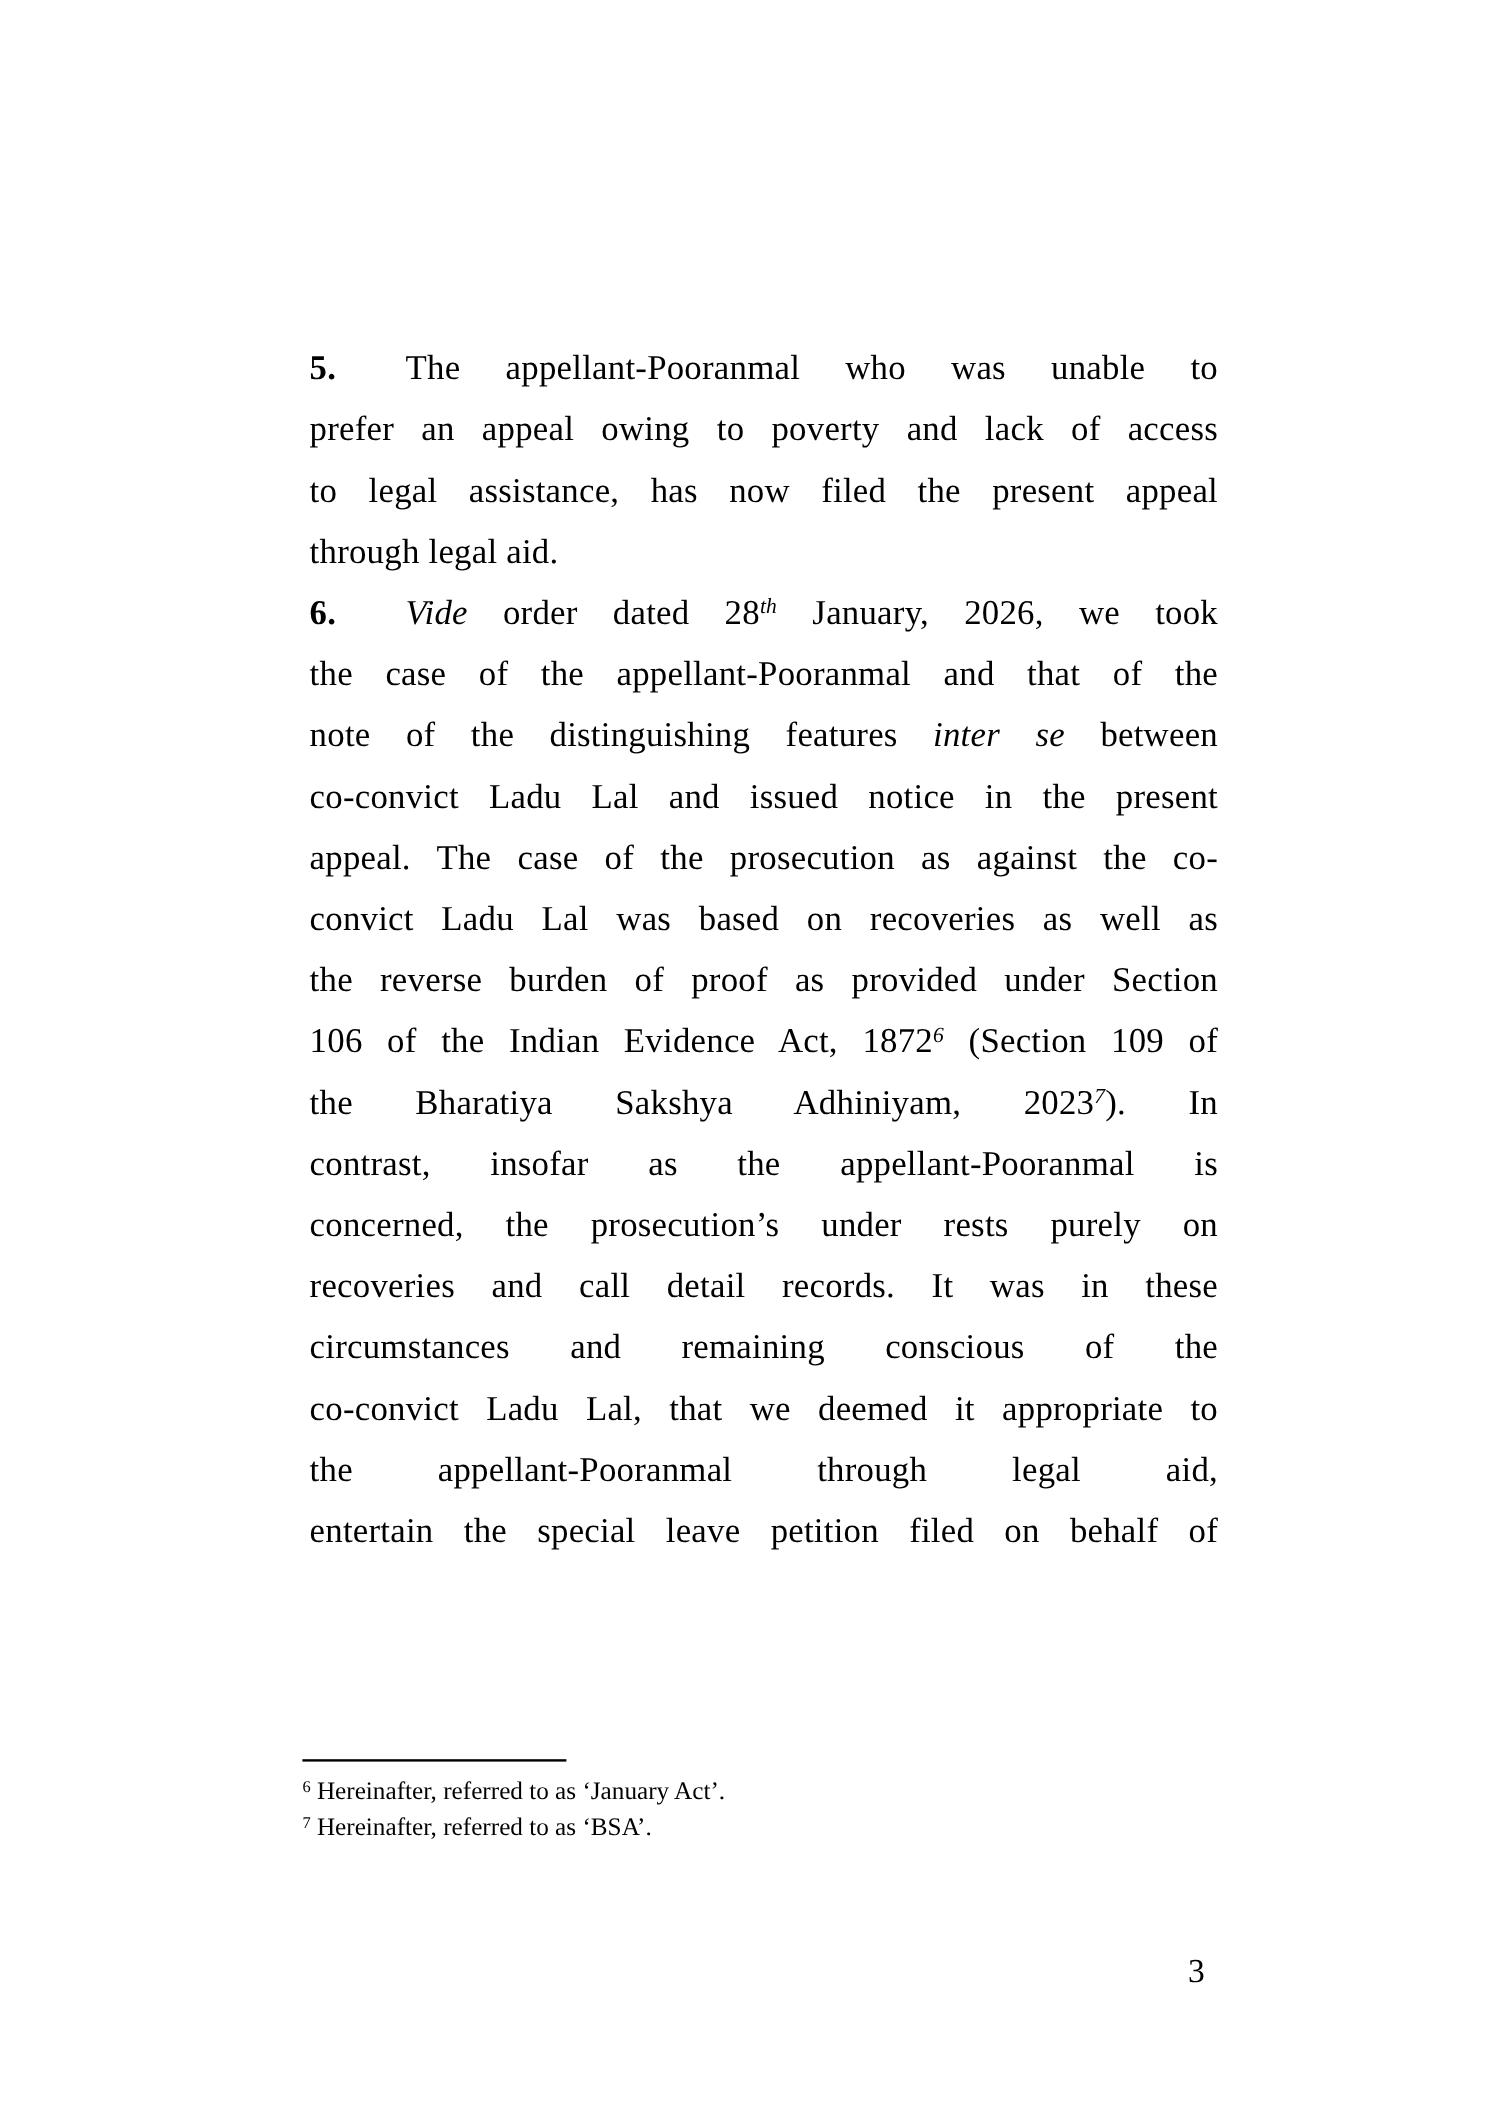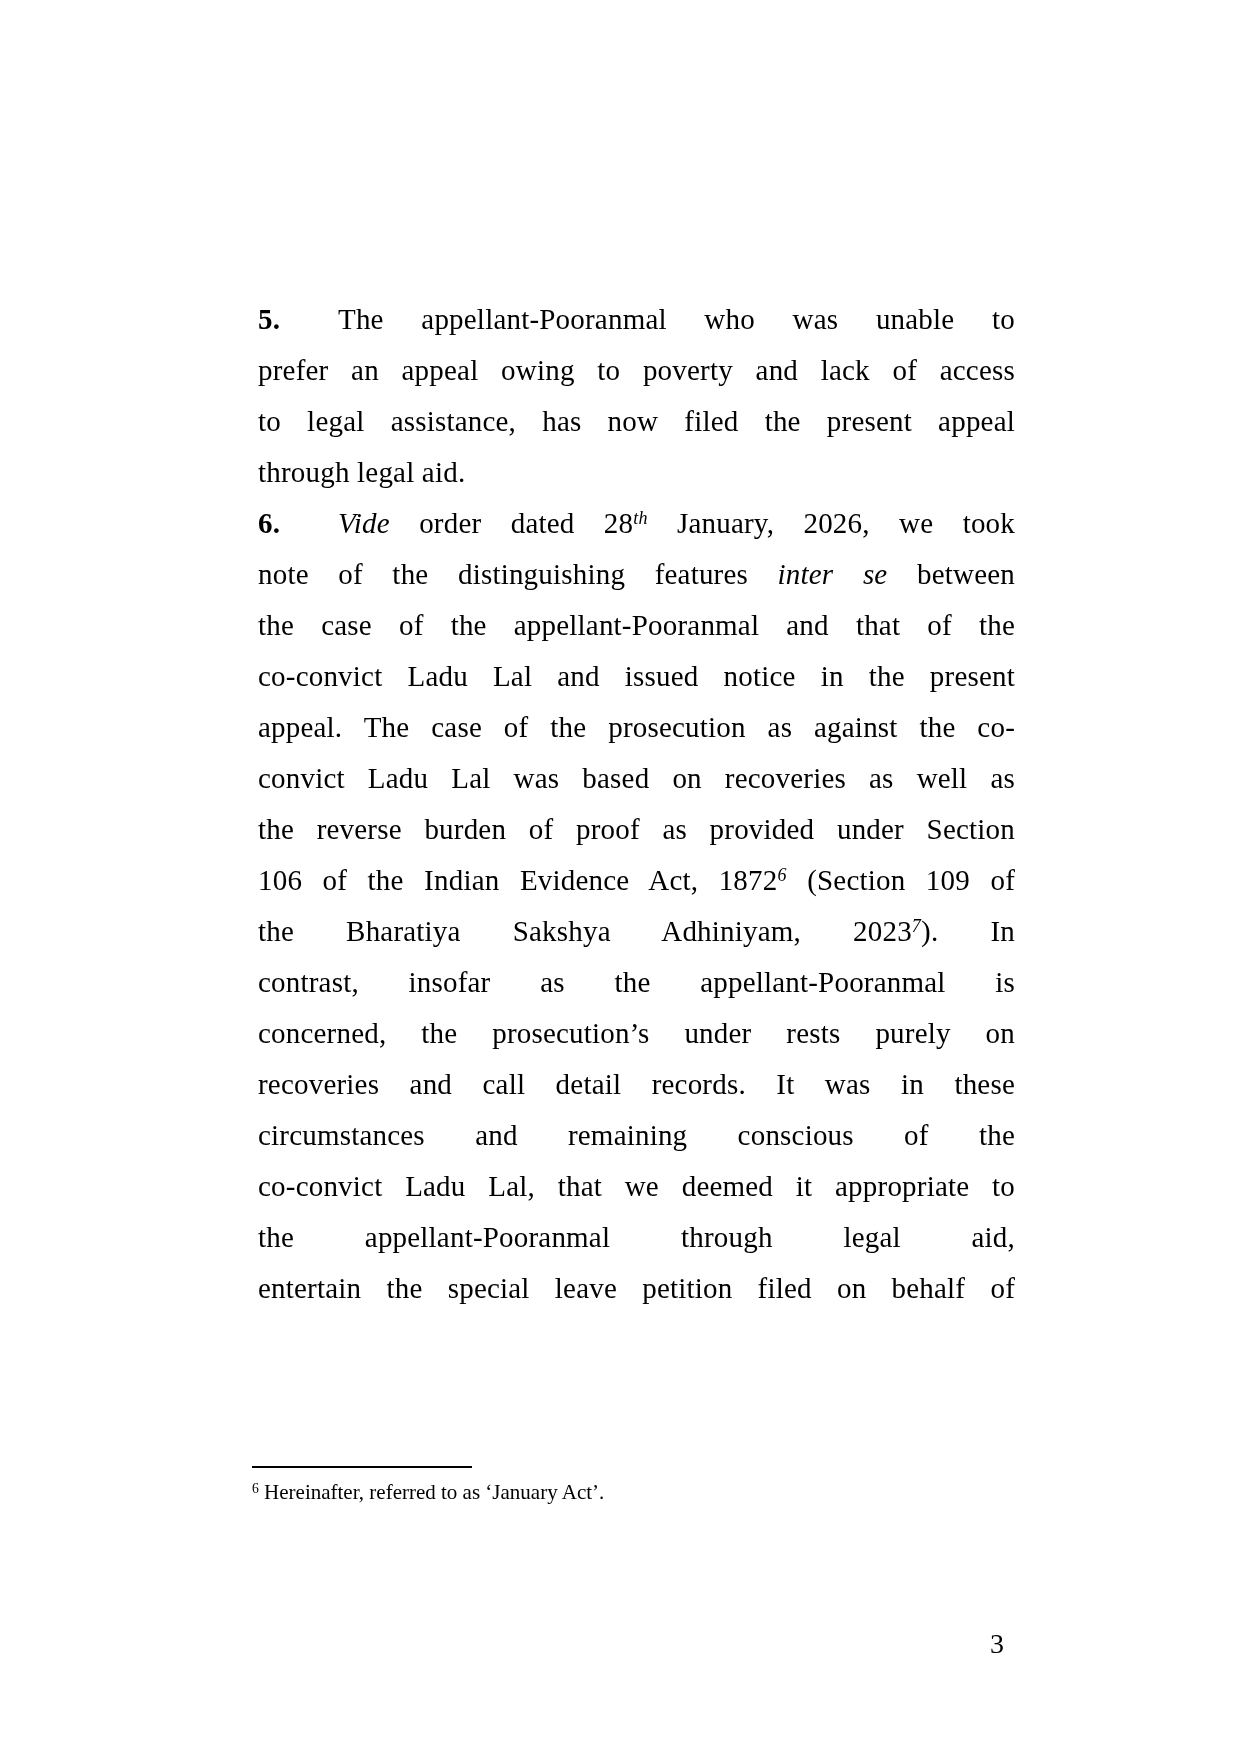--- a/index.html
+++ b/index.html
@@ -10,21 +10,21 @@
     height: 1755px;
     background: #ffffff;
     font-family: "Liberation Serif", "DejaVu Serif", serif;
     color: #000000;
     overflow: hidden;
     margin: 0 auto;
   }
   .body-text {
     position: absolute;
     left: 258px;
-    top: 294px;
+    top: 282px;
     width: 757px;
     font-size: 29px;
     line-height: 51px;
     letter-spacing: 0.2px;
   }
   .line { text-align: justify; }
   .line.fill { text-align-last: justify; }
   .para-num {
     display: inline-block;
     width: 80px;
@@ -69,39 +69,40 @@
 <body>
 
 <div class="page">
 
   <div class="body-text">
       <div class="line fill"><span class="para-num">5.</span><span>The appellant-Pooranmal who was unable to</span></div>
       <div class="line fill"><span>prefer an appeal owing to poverty and lack of access</span></div>
       <div class="line fill"><span>to legal assistance, has now filed the present appeal</span></div>
       <div class="line"><span>through legal aid.</span></div>
       <div class="line fill"><span class="para-num">6.</span><span class="i">Vide</span><span> order dated 28</span><span class="sup">th</span><span> January, 2026, we took</span></div>
+      <div class="line fill"><span>the case of the appellant-Pooranmal and that of the</span></div>
       <div class="line fill"><span>note of the distinguishing features </span><span class="i">inter se</span><span> between</span></div>
-      <div class="line fill"><span>the case of the appellant-Pooranmal and that of the</span></div>
       <div class="line fill"><span>co-convict Ladu Lal and issued notice in the present</span></div>
       <div class="line fill"><span>appeal. The case of the prosecution as against the co-</span></div>
       <div class="line fill"><span>convict Ladu Lal was based on recoveries as well as</span></div>
       <div class="line fill"><span>the reverse burden of proof as provided under Section</span></div>
       <div class="line fill"><span>106 of the Indian Evidence Act, 1872</span><span class="sup">6</span><span> (Section 109 of</span></div>
       <div class="line fill"><span>the Bharatiya Sakshya Adhiniyam, 2023</span><span class="sup">7</span><span>). In</span></div>
       <div class="line fill"><span>contrast, insofar as the appellant-Pooranmal is</span></div>
       <div class="line fill"><span>concerned, the prosecution’s under rests purely on</span></div>
       <div class="line fill"><span>recoveries and call detail records. It was in these</span></div>
       <div class="line fill"><span>circumstances and remaining conscious of the</span></div>
       <div class="line fill"><span>co-convict Ladu Lal, that we deemed it appropriate to</span></div>
       <div class="line fill"><span>the appellant-Pooranmal through legal aid,</span></div>
       <div class="line fill"><span>entertain the special leave petition filed on behalf of</span></div>
     </div>
 
   <div class="footnotes">
     <div class="fn-rule"></div>
     <div>
         <div class="footnote"><span class="fn-marker">6</span><span> Hereinafter, referred to as ‘January Act’.</span></div>
+        <div class="footnote"><span class="fn-marker">7</span><span> Hereinafter, referred to as ‘BSA’.</span></div>
       </div>
   </div>
 
   <div class="page-number">3</div>
 
 </div>
 
 </body></html>

